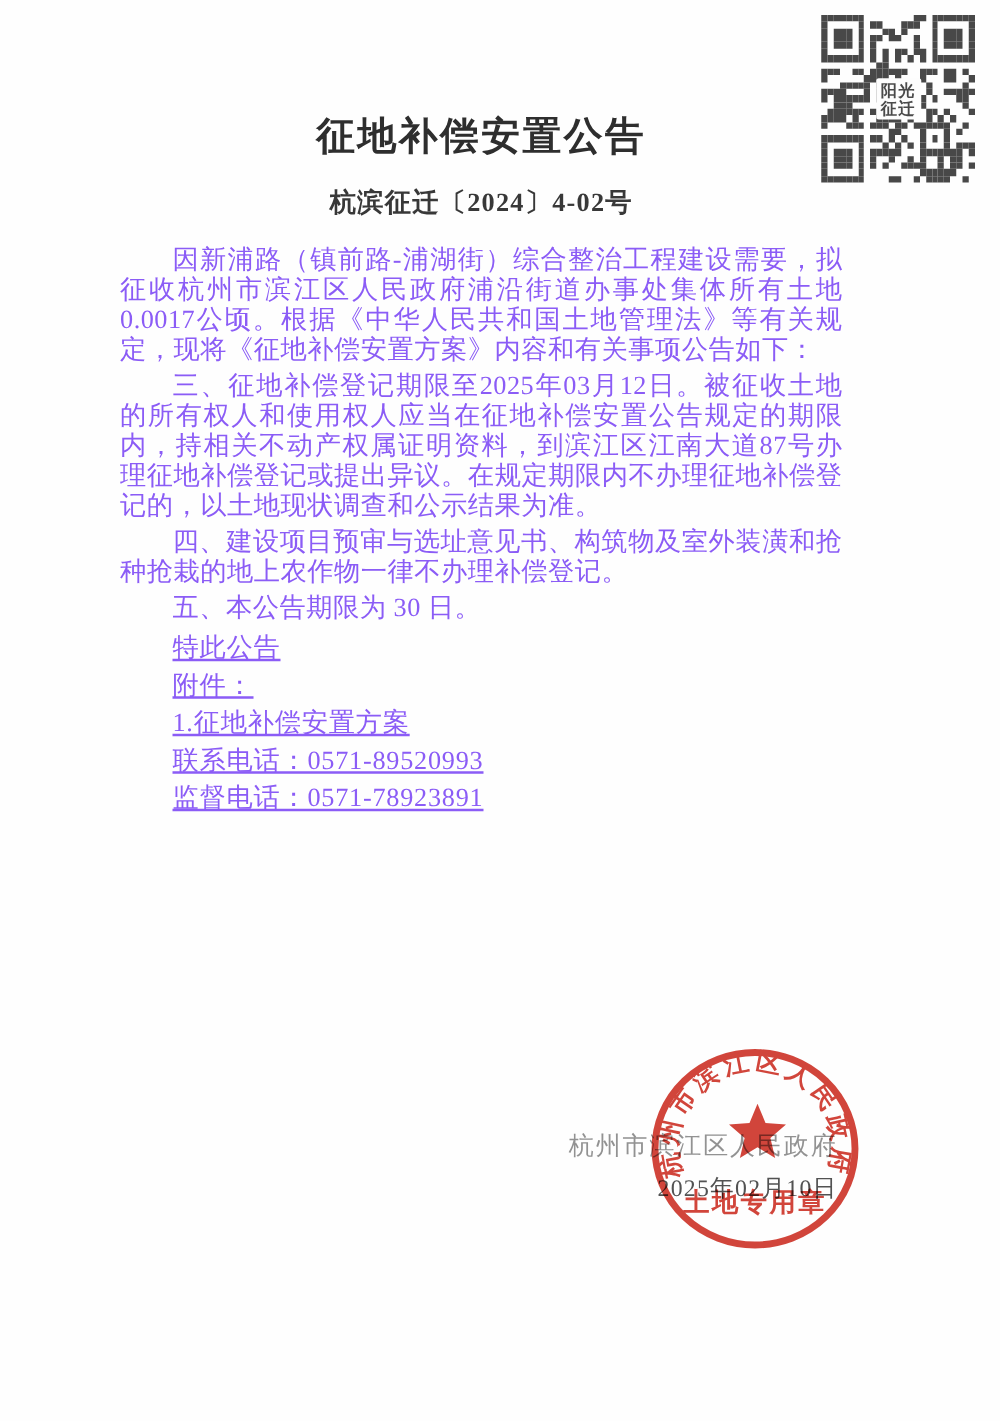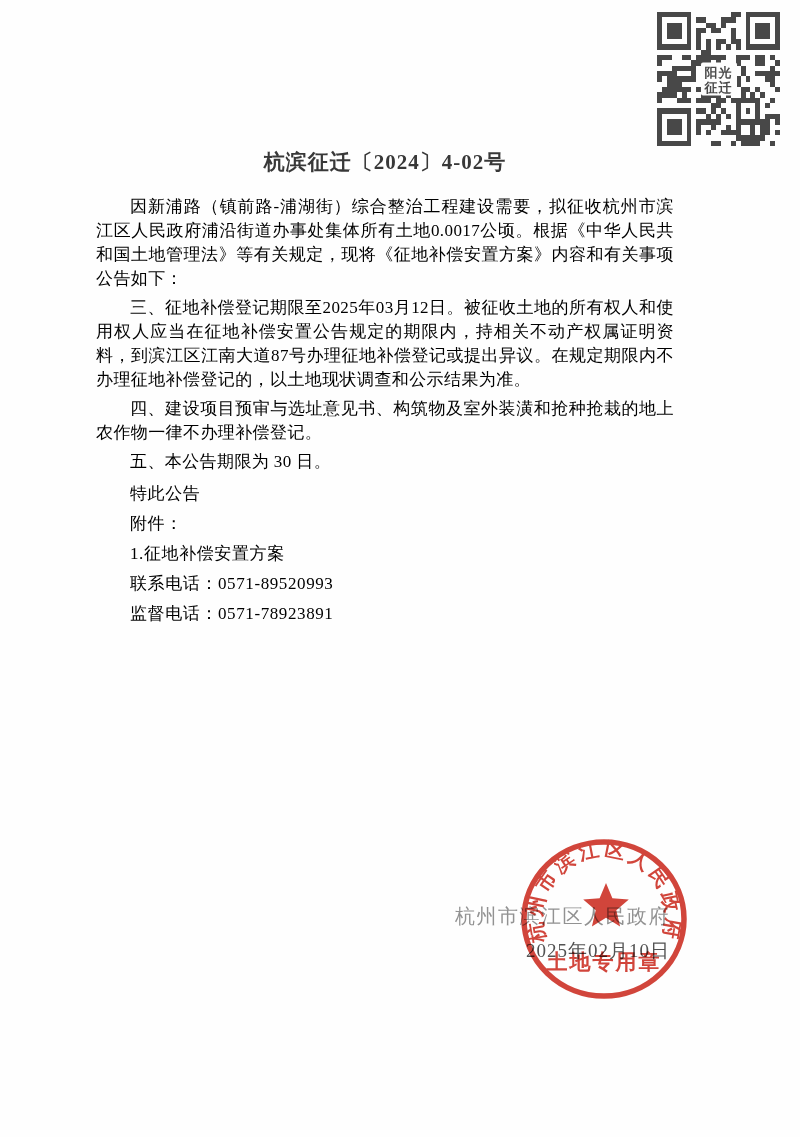--- a/index.html
+++ b/index.html
@@ -25,25 +25,25 @@
     position:absolute;left:96px;top:88px;width:578px;text-align:center;
     font-size:31px;font-weight:bold;color:#2e2e2e;letter-spacing:2px;
   }
   .doc-no{
     position:absolute;left:96px;top:148px;width:578px;text-align:center;
     font-size:21px;font-weight:bold;color:#383838;letter-spacing:1px;
   }
   
   .body-text{position:absolute;left:96px;top:195px;width:578px;}
   .body-text p{
-    margin:0 0 5px;font-size:17px;line-height:24px;letter-spacing:.4px;
-    text-indent:2em;text-align:justify;color:#000000;
+    margin:0 0 5px;font-size:21px;line-height:24px;letter-spacing:.4px;
+    text-indent:2em;text-align:justify;color:#8b5cf6;
   }
   .body-text p.line{
-    text-align:left;line-height:30px;margin:0;letter-spacing:.6px;
+    text-align:left;line-height:30px;margin:0;letter-spacing:.6px;text-decoration:underline;
   }
   
   .signature{
     position:absolute;top:903px;right:130px;text-align:right;z-index:1;
   }
   .signature .agency{font-size:20px;color:#929292;letter-spacing:1.5px;}
   .signature .date{font-size:19px;color:#525252;letter-spacing:1px;margin-top:8px;}
   
   .seal{
     position:absolute;left:516px;top:835px;z-index:2;
@@ -683,20 +683,21 @@
         <div></div>
         <div style="background: rgb(72, 72, 72);"></div>
         <div></div>
       </div>
     <div class="qr-label">
       <span>阳光</span>
       <span>征迁</span>
     </div>
   </div>
 
+  <div class="title">征地补偿安置公告</div>
   <div class="doc-no">杭滨征迁〔2024〕4-02号</div>
 
   <div class="body-text">
     <p>因新浦路（镇前路-浦湖街）综合整治工程建设需要，拟征收杭州市滨江区人民政府浦沿街道办事处集体所有土地0.0017公顷。根据《中华人民共和国土地管理法》等有关规定，现将《征地补偿安置方案》内容和有关事项公告如下：</p>
     <p>三、征地补偿登记期限至2025年03月12日。被征收土地的所有权人和使用权人应当在征地补偿安置公告规定的期限内，持相关不动产权属证明资料，到滨江区江南大道87号办理征地补偿登记或提出异议。在规定期限内不办理征地补偿登记的，以土地现状调查和公示结果为准。</p>
     <p>四、建设项目预审与选址意见书、构筑物及室外装潢和抢种抢栽的地上农作物一律不办理补偿登记。</p>
     <p>五、本公告期限为 30 日。</p>
     <p class="line">特此公告</p>
     <p class="line">附件：</p>
     <p class="line">1.征地补偿安置方案</p>

